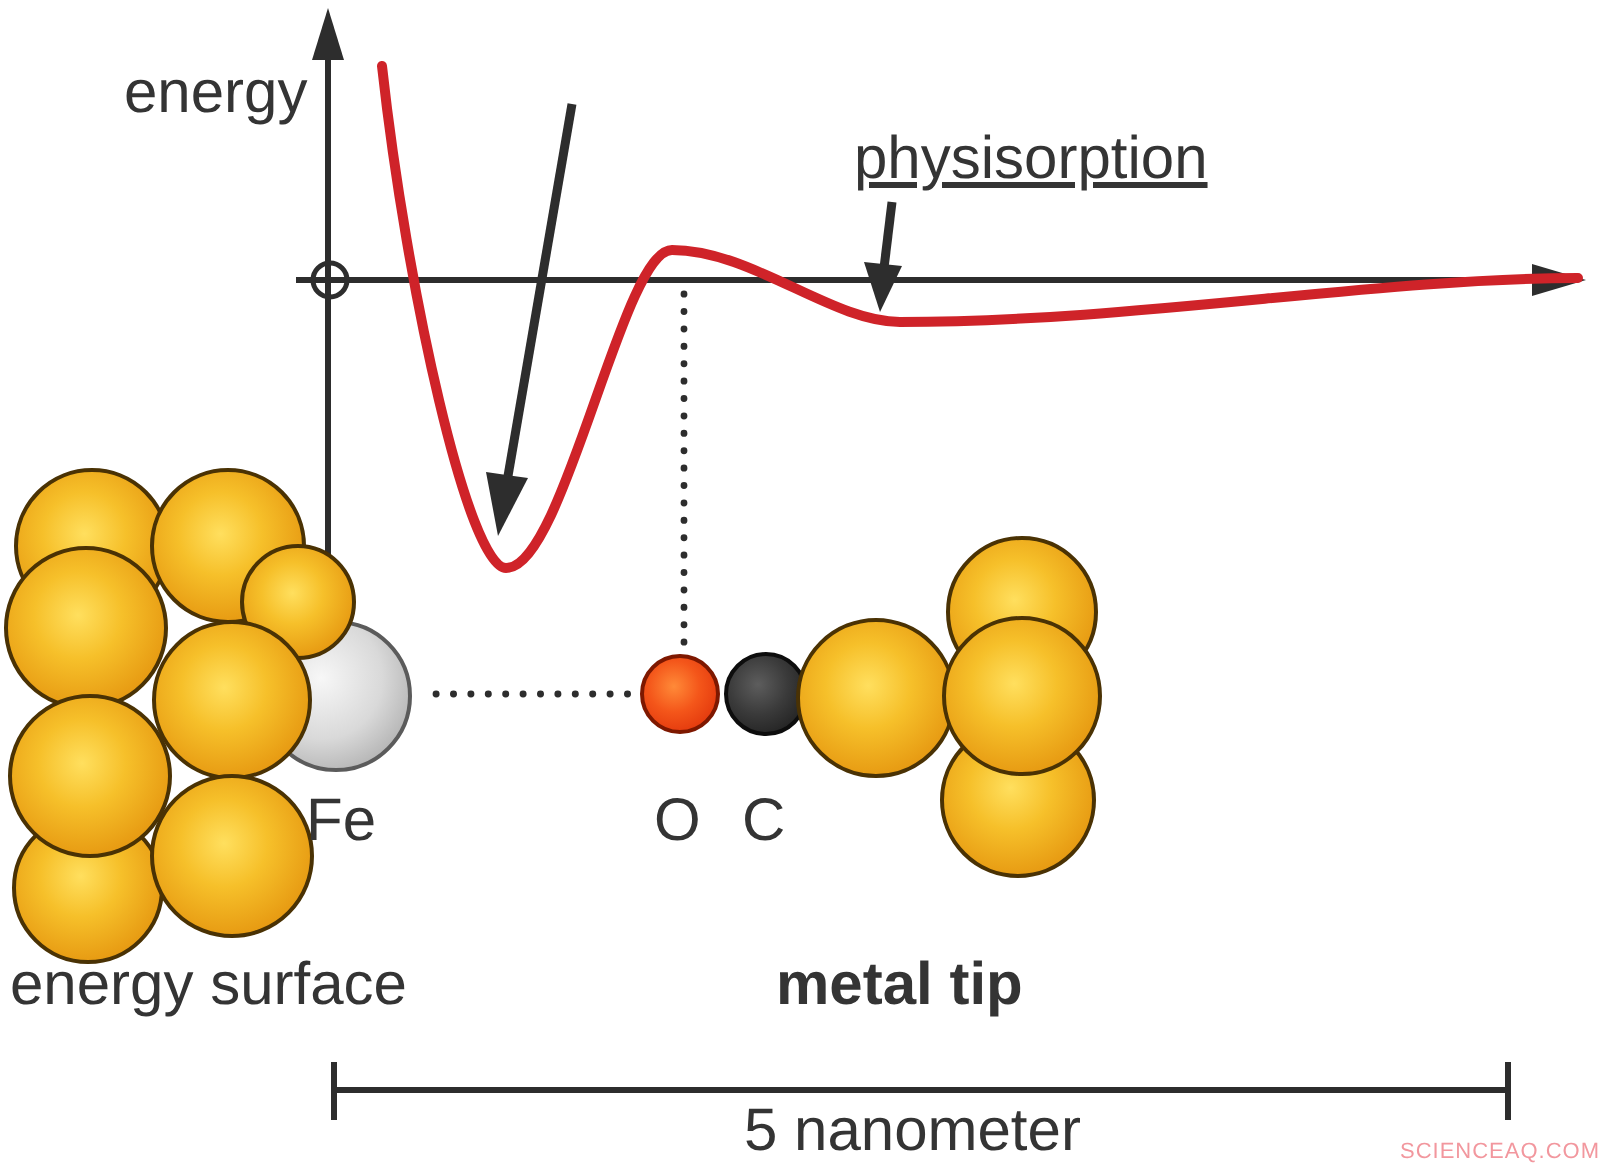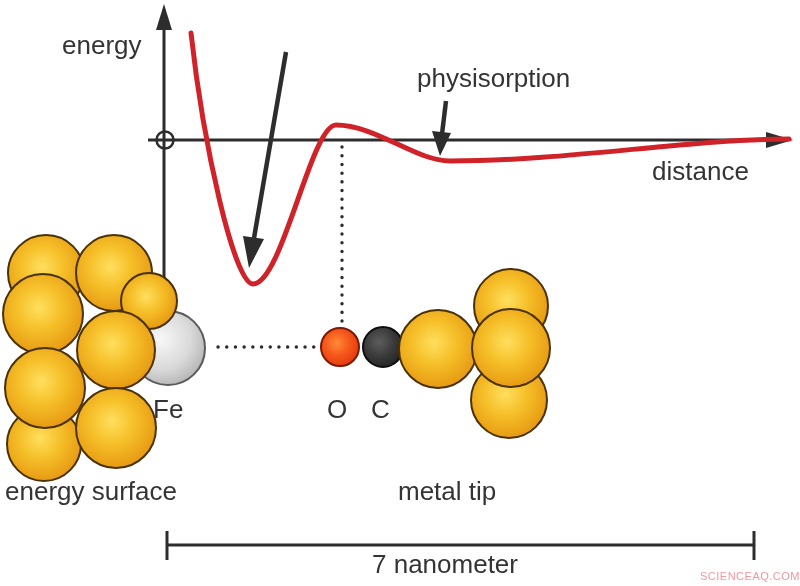--- a/index.html
+++ b/index.html
@@ -14,21 +14,21 @@
     position:relative;
     width:800px;height:586px;
     background:var(--bg);
     font-family:"Liberation Sans","DejaVu Sans",sans-serif;
     overflow:hidden;
   }
   #art{position:absolute;left:0;top:0;}
   .label{
     position:absolute;
     color:var(--c-ink);
-    font-size:26px;
+    font-size:30px;
     line-height:1;
     white-space:nowrap;
   }
   .label.small{font-size:11px;color:var(--c-watermark);letter-spacing:.5px;}
   .axisline{stroke:var(--c-axis);stroke-width:3;fill:none;}
   .axishead{fill:var(--c-axis);}
   .pointer{stroke:var(--c-axis);stroke-width:4.5;fill:none;}
   .pointerhead{fill:var(--c-axis);}
   .curve{stroke:var(--c-curve);stroke-width:5;fill:none;stroke-linecap:round;}
   .dots{stroke:var(--c-axis);stroke-width:3.4;fill:none;stroke-linecap:round;stroke-dasharray:0.1 8.6;}
@@ -112,22 +112,21 @@
     </g>
 
     <g>
       <line class="scalebar" x1="167" y1="545" x2="754" y2="545"></line>
       <line class="scalebar" x1="167" y1="531" x2="167" y2="560"></line>
       <line class="scalebar" x1="754" y1="531" x2="754" y2="560"></line>
     </g>
   </svg>
 
   <div class="label" style="left:62px;top:32px;">energy</div>
-  <div class="label" style="left:417px;top:65px;">physisorption</div>
-  <div class="label" style="left:652px;top:158px;">distance</div>
+  <div class="label" style="left:427px;top:65px;text-decoration:underline;">physisorption</div>
   <div class="label" style="left:153px;top:396px;">Fe</div>
   <div class="label" style="left:327px;top:396px;">O</div>
   <div class="label" style="left:371px;top:396px;">C</div>
   <div class="label" style="left:5px;top:478px;">energy surface</div>
-  <div class="label" style="left:398px;top:478px;">metal tip</div>
-  <div class="label" style="left:372px;top:551px;">7 nanometer</div>
+  <div class="label" style="left:388px;top:478px;font-weight:bold;">metal tip</div>
+  <div class="label" style="left:372px;top:551px;">5 nanometer</div>
   <div class="label small" style="left:700px;top:571px;">SCIENCEAQ.COM</div>
 </div>
 
 </body></html>

